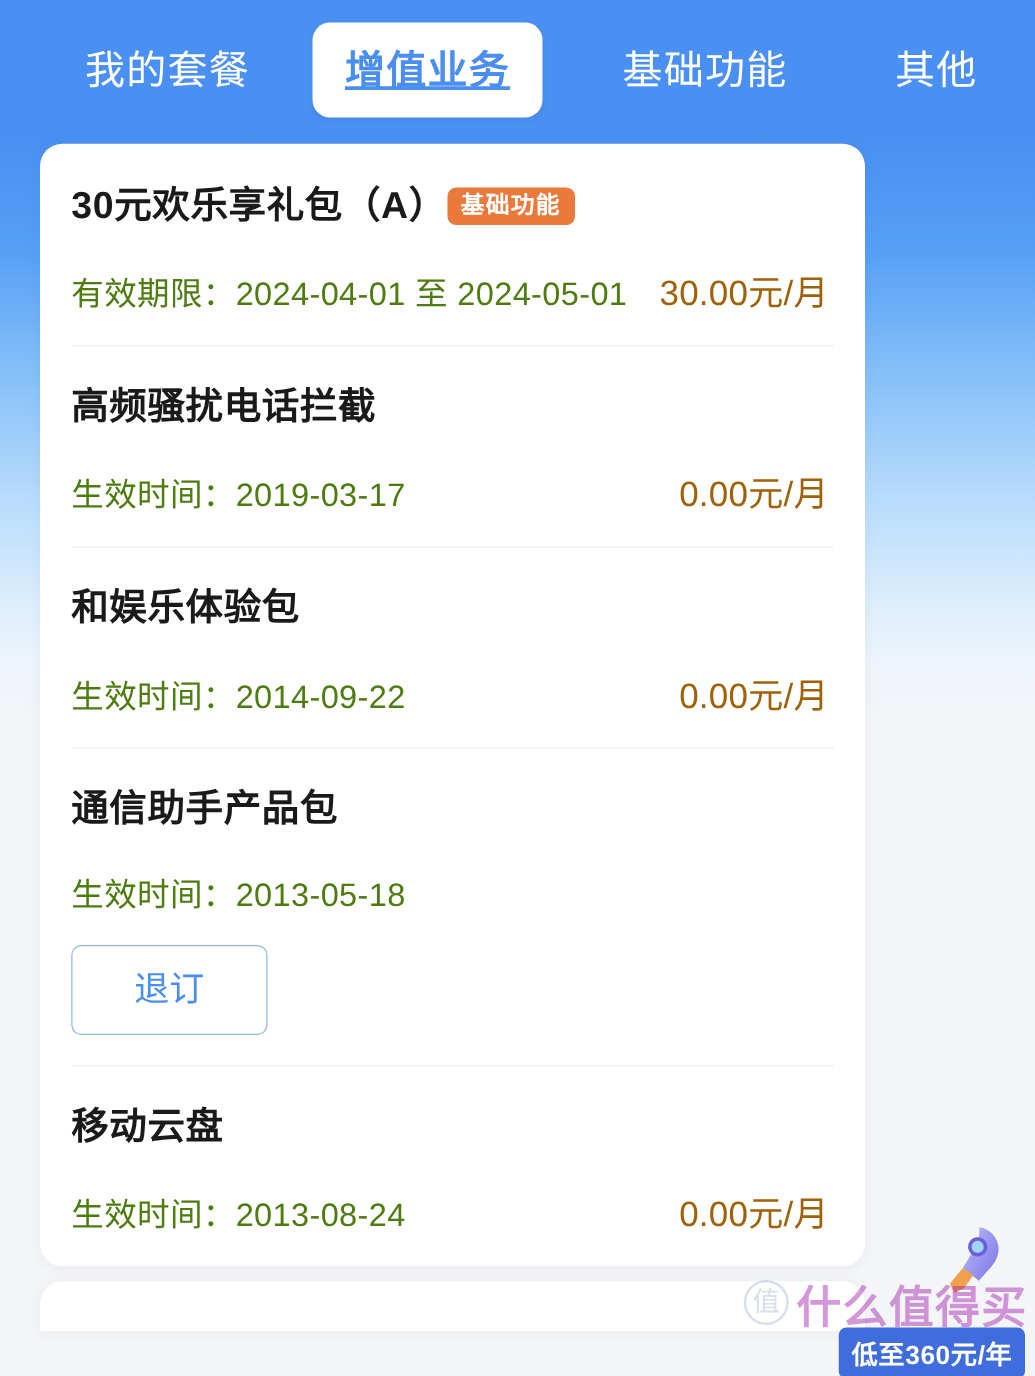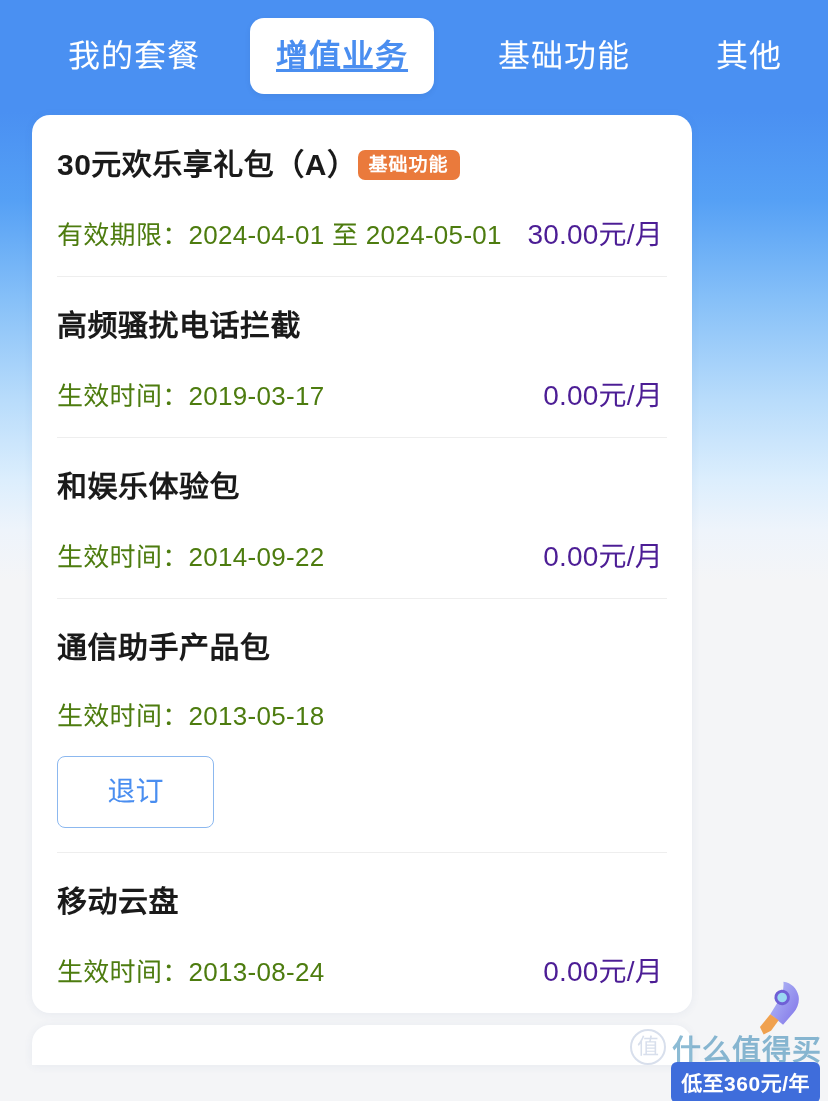--- a/index.html
+++ b/index.html
@@ -122,21 +122,21 @@
     justify-content:space-between;
   }
   .svc-date{
     font-size:26px;
     color:#4d7c0f;
     letter-spacing:0.3px;
     white-space:nowrap;
   }
   .svc-price{
     font-size:28px;
-    color:#4c1d95;
+    color:#a16207;
     letter-spacing:0.2px;
     white-space:nowrap;
     padding-right:4px;
   }
 
   .svc-actions{
     margin-top:24px;
     display:flex;
     padding-right:4px;
   }
@@ -174,22 +174,22 @@
   .wm-logo{
     width:36px; height:36px;
     border:2px solid #a9b9d6;
     border-radius:50%;
     color:#a9b9d6;
     font-size:22px;
     line-height:32px;
     text-align:center;
   }
   .wm-word{
-    color:#0369a1;
-    font-size:29px;
+    color:#a21caf;
+    font-size:36px;
     font-weight:bold;
     letter-spacing:1px;
     white-space:nowrap;
   }
   .wm-rocket{
     position:absolute;
     right:22px; bottom:52px;
     font-size:60px;
     line-height:1;
     transform:rotate(-6deg);

